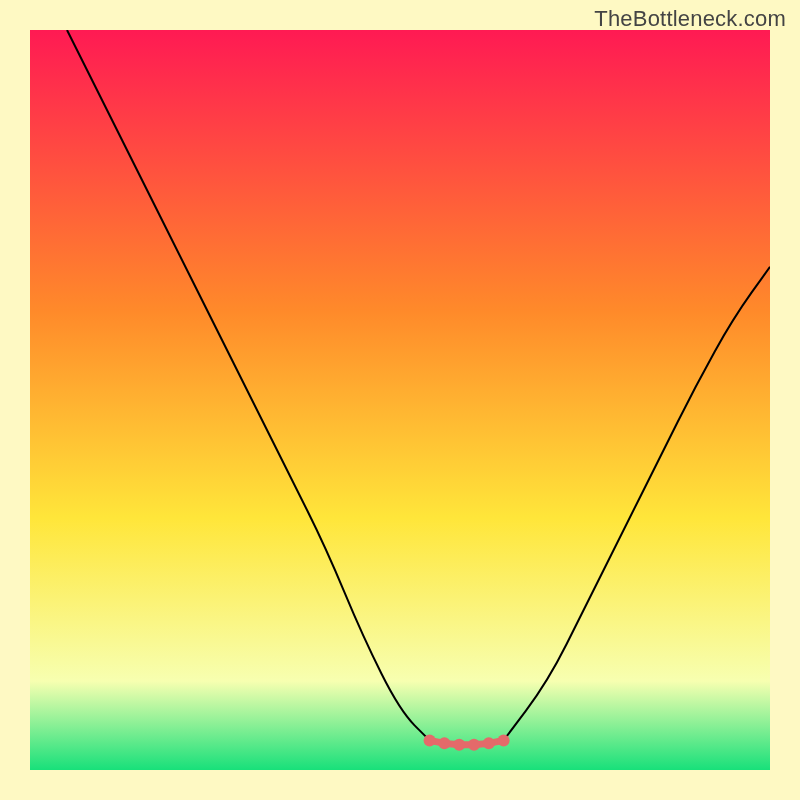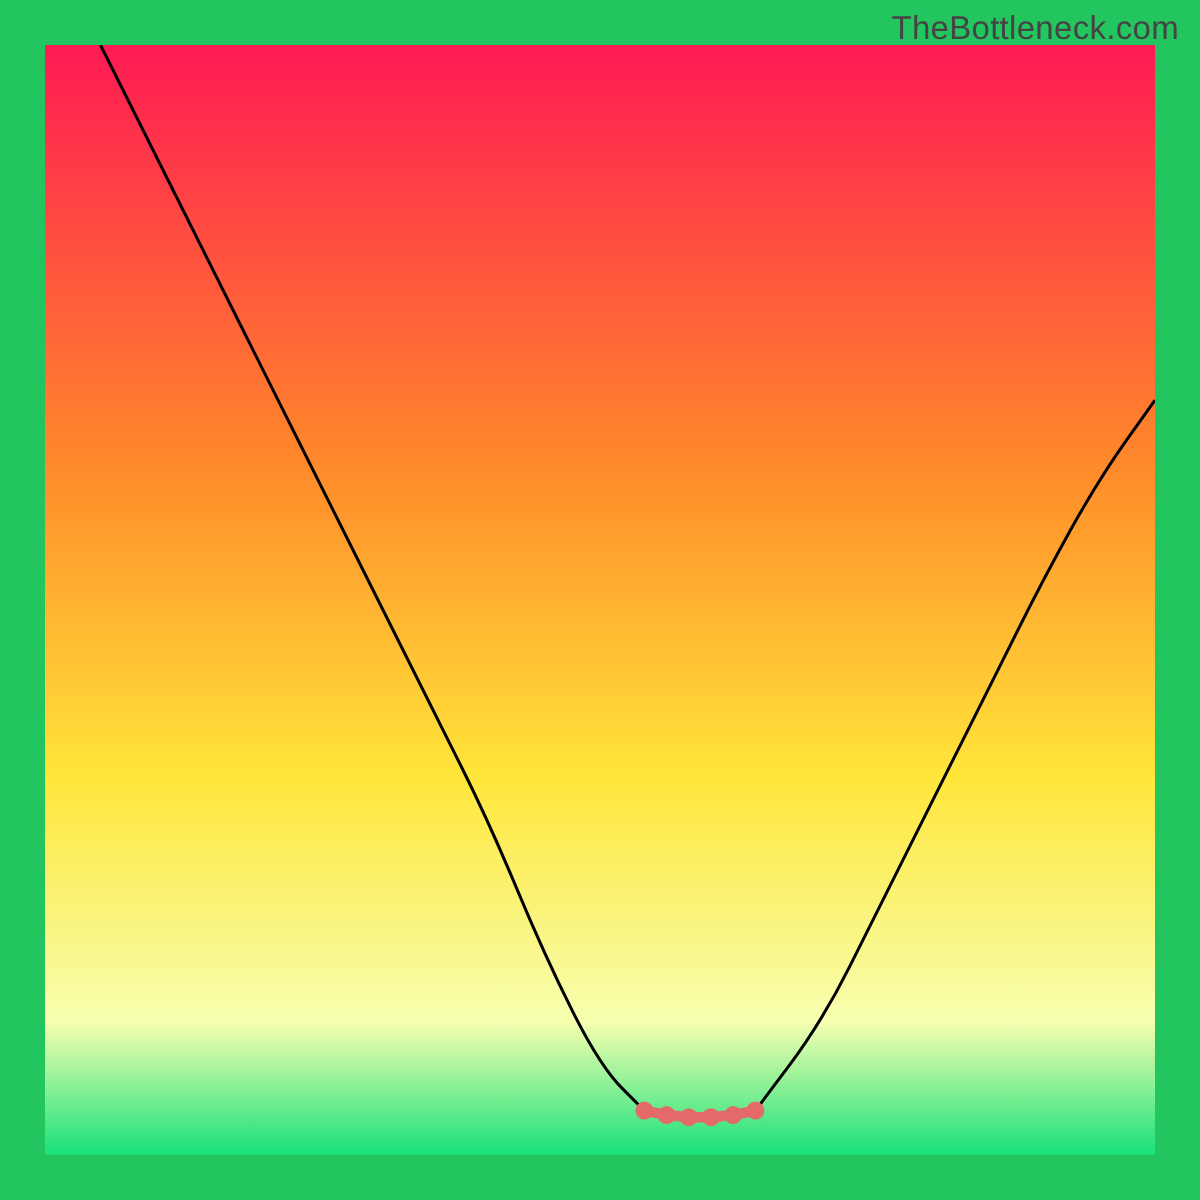--- a/index.html
+++ b/index.html
@@ -1,16 +1,16 @@
 <!DOCTYPE html>
 <html><head>
 <meta charset="utf-8">
 <style>
   html,body{margin:0;padding:0;width:800px;height:800px;background:#000;overflow:hidden}
-  .stage{position:relative;width:800px;height:800px;background:#22c55e}
+  .stage{position:relative;width:800px;height:800px;background:#fef9c3}
   .plot{position:absolute;left:30px;top:30px;width:740px;height:740px}
   .watermark{position:absolute;top:6px;right:14px;font:22px Arial,Helvetica,sans-serif;color:#444;letter-spacing:.2px}
   svg{display:block}
 </style>
 </head>
 <body>
 
 <div class="stage">
   <div class="watermark">TheBottleneck.com</div>
 

